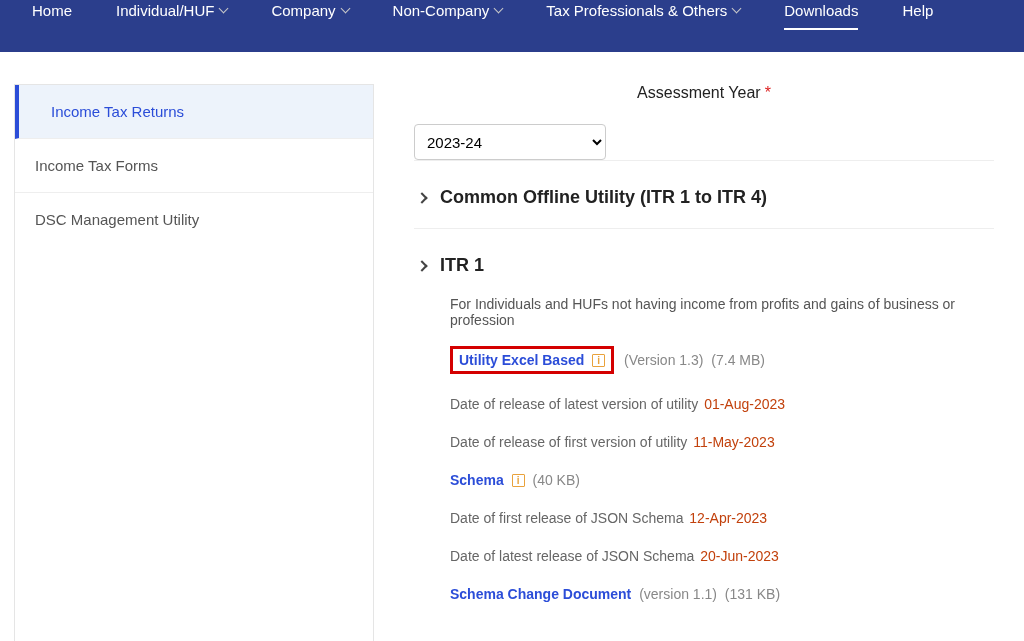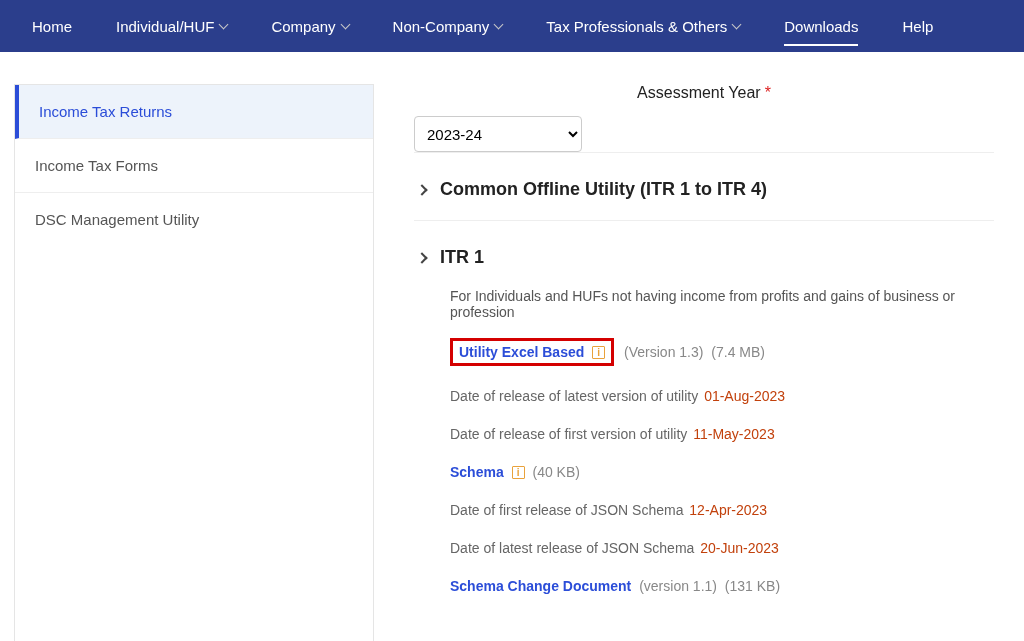--- a/index.html
+++ b/index.html
@@ -1,33 +1,33 @@
 <!DOCTYPE html>
 <html><head>
 <meta charset="utf-8">
 <style>
 * { box-sizing: border-box; margin: 0; padding: 0; }
 body { font-family: Arial, sans-serif; font-size: 14px; color: #333; background: #fff; }
 
-.navbar { background: #2b3e8c; display: flex; align-items: center; padding: 16px 10px; height: 52px; }
+.navbar { background: #2b3e8c; display: flex; align-items: flex-end; padding: 16px 10px; height: 52px; }
 .nav-item { color: #fff; padding: 0 22px; height: 52px; display: flex; align-items: center; cursor: pointer; font-size: 15px; position: relative; }
 .nav-item.active::after { content: ""; position: absolute; bottom: 6px; left: 22px; right: 22px; height: 2px; background: #fff; }
 .chev { display: inline-block; margin-left: 6px; width: 7px; height: 7px; border-right: 1.5px solid #c9c9c9; border-bottom: 1.5px solid #c9c9c9; transform: rotate(45deg); position: relative; top: -2px; }
 
 .container { display: flex; padding: 32px 0 0 0; }
 
 .sidebar { width: 360px; border: 1px solid #e5e5e5; margin-left: 14px; }
 .sidebar-item { padding: 18px 20px; border-bottom: 1px solid #eee; cursor: pointer; color: #555; font-size: 15px; }
-.sidebar-item.active { background: #edf3fb; color: #2b4dd8; border-left: 4px solid #2b4dd8; padding-left: 20px; }
+.sidebar-item.active { background: #edf3fb; color: #2b4dd8; border-left: 4px solid #2b4dd8; padding-left: 32px; }
 .sidebar-item:last-child { border-bottom: none; }
 
 .main { flex: 1; padding: 0 30px 20px 40px; }
 .label-row { margin-bottom: 14px; font-size: 16px; color: #222; text-align: center; }
 .req-star { color: #d22; margin-left: 4px; }
-select { height: 36px; width: 168px; border: 1px solid #ccc; border-radius: 4px; padding: 0 8px; font-size: 15px; background: #fff; }
+select { height: 36px; width: 192px; border: 1px solid #ccc; border-radius: 4px; padding: 0 8px; font-size: 15px; background: #fff; margin-top: 8px; }
 
 .section { border-top: 1px solid #eee; padding: 26px 0 20px 4px; display: flex; align-items: center; }
 .section:first-of-type { margin-top: 26px; }
 .section-title { font-size: 18px; font-weight: bold; color: #222; margin-left: 14px; }
 .arrow-right { width: 8px; height: 8px; border-right: 2px solid #444; border-bottom: 2px solid #444; transform: rotate(-45deg); }
 .arrow-down { width: 8px; height: 8px; border-right: 2px solid #444; border-bottom: 2px solid #444; transform: rotate(45deg); position: relative; top: -2px; }
 
 .section-content { padding: 0 0 18px 36px; border-top: none; }
 .desc { color: #555; margin-bottom: 18px; font-size: 14px; }
 .line { margin-bottom: 22px; font-size: 14px; color: #666; }

